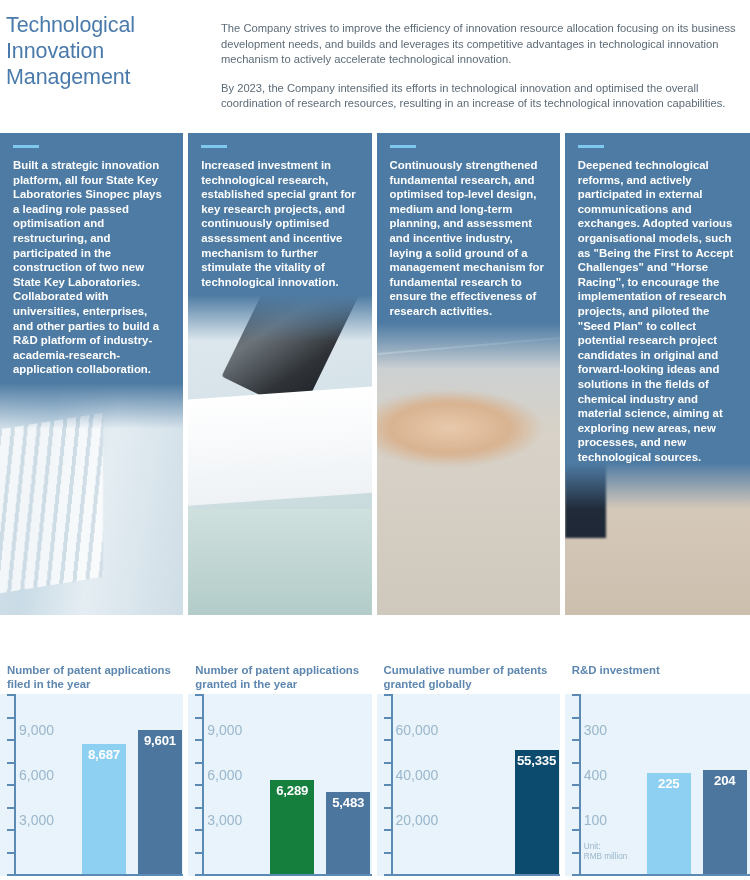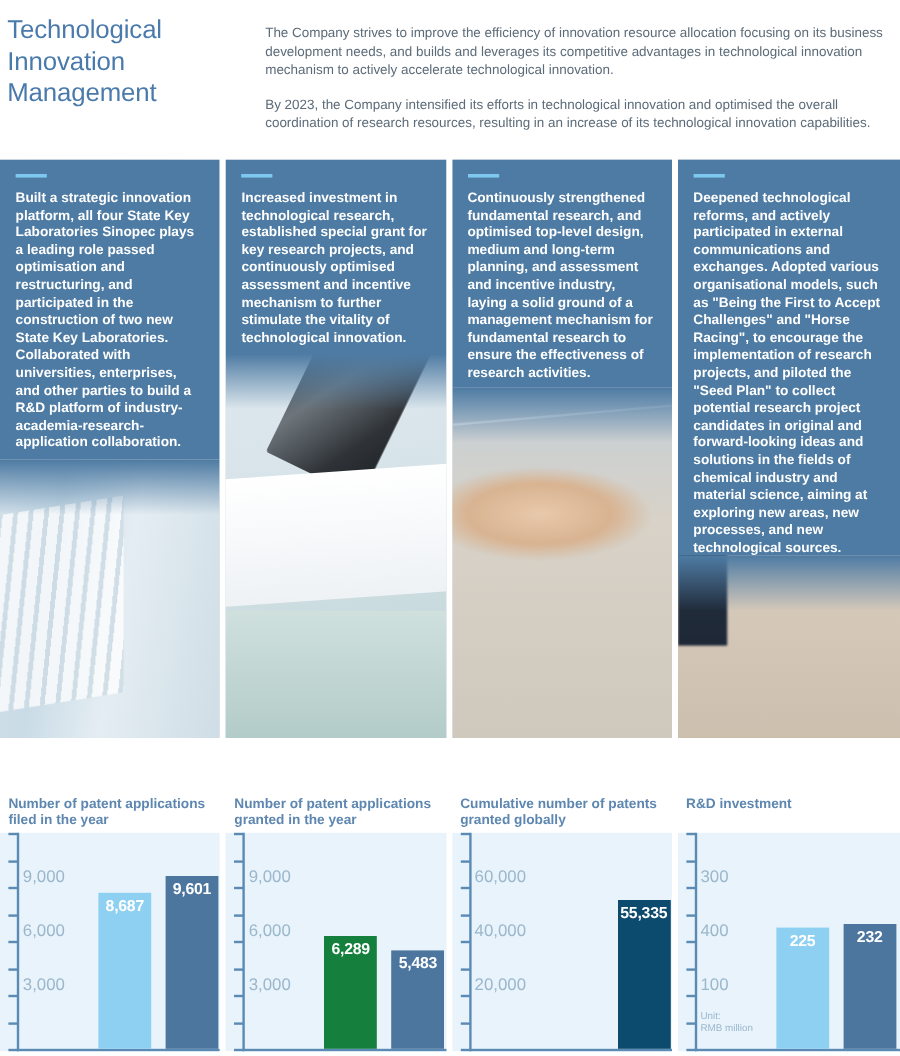--- a/index.html
+++ b/index.html
@@ -404,21 +404,21 @@
             <div class="tick-label" style="bottom: 85px;">400</div>
             <div class="tick-label" style="bottom: 130px;">300</div>
           </div>
         <div class="unit-label" style="bottom:14px">Unit:
 RMB million</div>
         <div class="bars">
             <div class="bar b2022" style="height: 101.25px; background: rgb(142, 208, 242);">
               <div class="val">225</div>
             </div>
             <div class="bar b2023" style="height: 104.4px; background: rgb(77, 118, 159);">
-              <div class="val">232</div>
+              <div class="val">204</div>
             </div>
           </div>
       </div>
       <div class="xlabels">
         <div class="xlabel x2022">2022</div>
         <div class="xlabel x2023">2023</div>
       </div>
     </div>
 
   </div>

